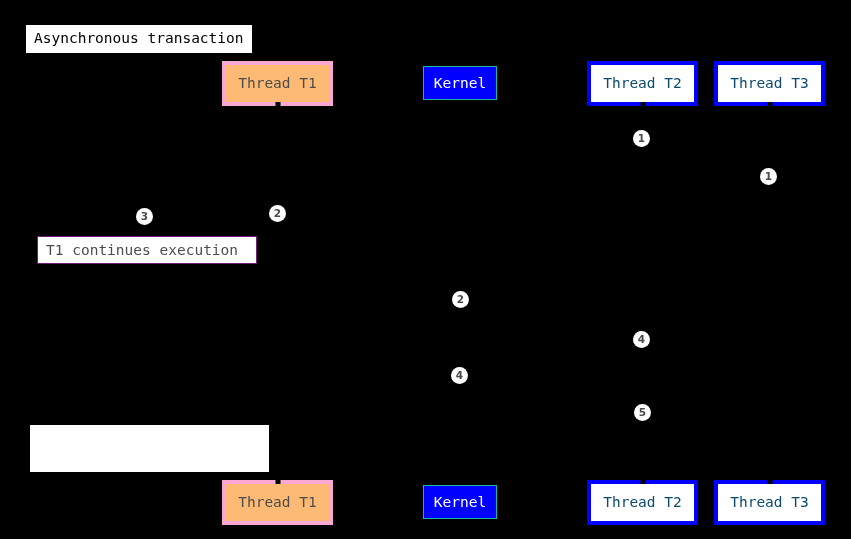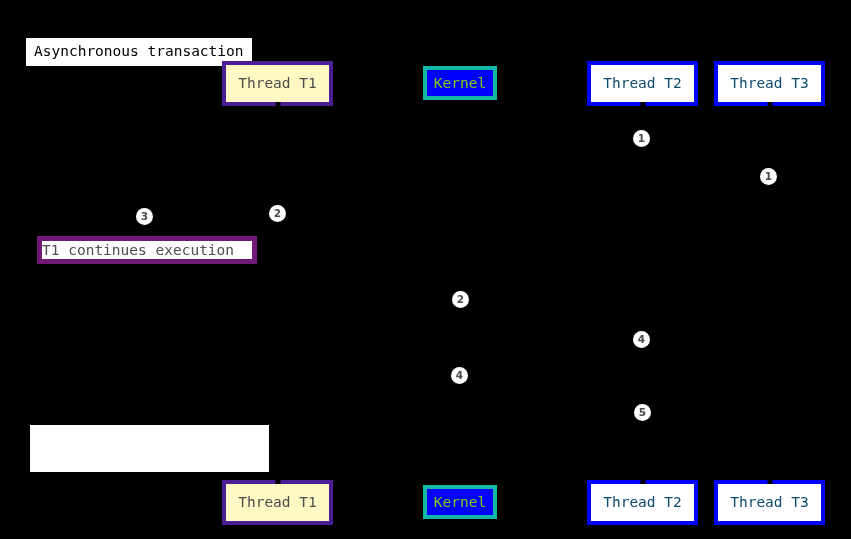--- a/index.html
+++ b/index.html
@@ -36,59 +36,60 @@
     box-sizing: border-box;
     display: flex;
     align-items: center;
     justify-content: center;
     white-space: pre;
     font-family: "DejaVu Sans Mono", "Liberation Mono", monospace;
     font-size: 14.5px;
     line-height: 1;
   }
   .lifeline-box.red {
-    background: #fef9c3;
-    border: 4px solid #4c1d95;
+    background: #fdba74;
+    border: 4px solid #f9a8d4;
     color: #4d4d4d;
   }
   .lifeline-box.blue {
     background: #ffffff;
     border: 4px solid #0000ff;
     color: #0c4a6e;
   }
   .lifeline-box.filled {
     background: #0000ff;
-    border: 4px solid #14b8a6;
-    color: #84cc16;
+    border: 1px solid #14b8a6;
+    color: #ffffff;
   }
 
   
   .notch {
     position: absolute;
     width: 5px;
     height: 4px;
     background: #000000;
     left: 50%;
     transform: translateX(-50%);
   }
   .notch.bottom { bottom: -4px; }
   .notch.top    { top: -4px; }
 
   
   .note-box {
     position: absolute;
     box-sizing: border-box;
     background: #ffffff;
-    border: 5px solid #701a75;
+    border: 1px solid #701a75;
     color: #4d4d4d;
     font-family: "DejaVu Sans Mono", "Liberation Mono", monospace;
     font-size: 14.5px;
     line-height: 1;
     display: flex;
     align-items: center;
+    padding-left: 8px;
     white-space: pre;
   }
   .blank-box {
     position: absolute;
     box-sizing: border-box;
     background: #ffffff;
   }
 
   
   .badge {
@@ -117,21 +118,21 @@
 </head>
 <body>
 
 <div id="canvas">
 
   <div class="lifeline" style="left:277px; top:106px; height:374px;"></div>
   <div class="lifeline" style="left:460px; top:100px; height:385px;"></div>
   <div class="lifeline" style="left:642px; top:106px; height:374px;"></div>
   <div class="lifeline" style="left:769px; top:106px; height:374px;"></div>
 
-  <div class="title-box" style="left:26px; top:38px;">Asynchronous transaction</div>
+  <div class="title-box" style="left:26px; top:25px;">Asynchronous transaction</div>
 
   <div class="lifeline-box red" style="left:222px; top:61px; width:111px; height:45px;">
     <span>Thread T1</span>
     <span class="notch bottom"></span>
   </div>
 
   <div class="lifeline-box filled" style="left:423px; top:66px; width:74px; height:34px;">
     <span>Kernel</span>
   </div>
 

